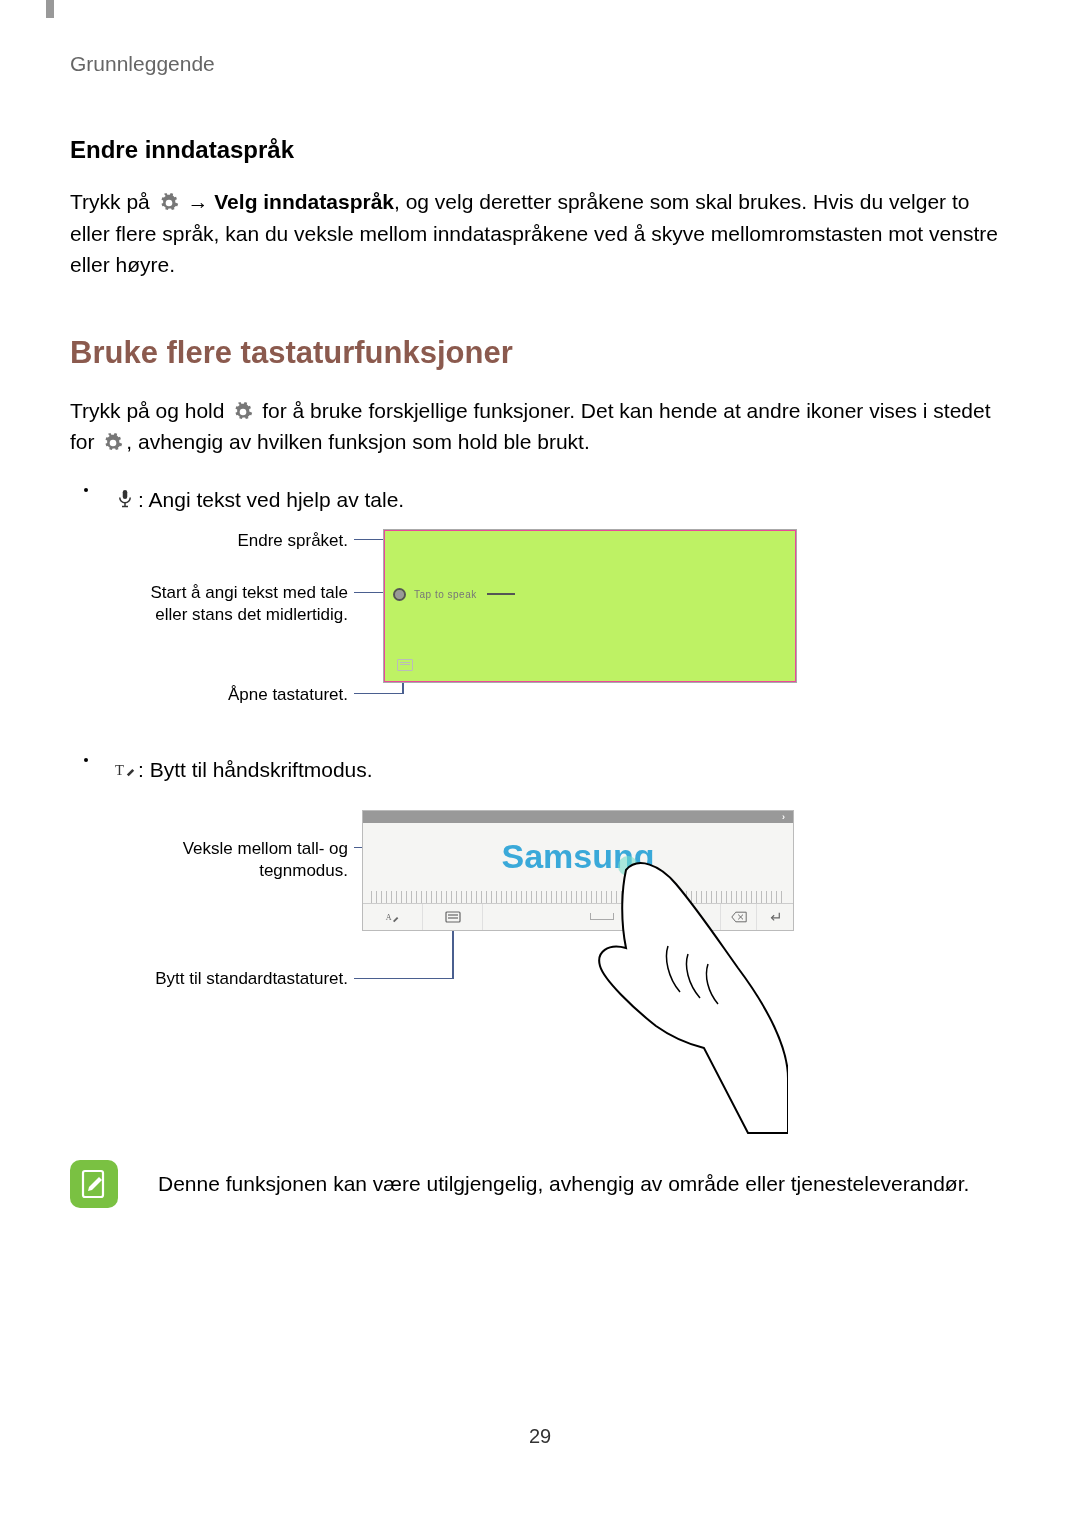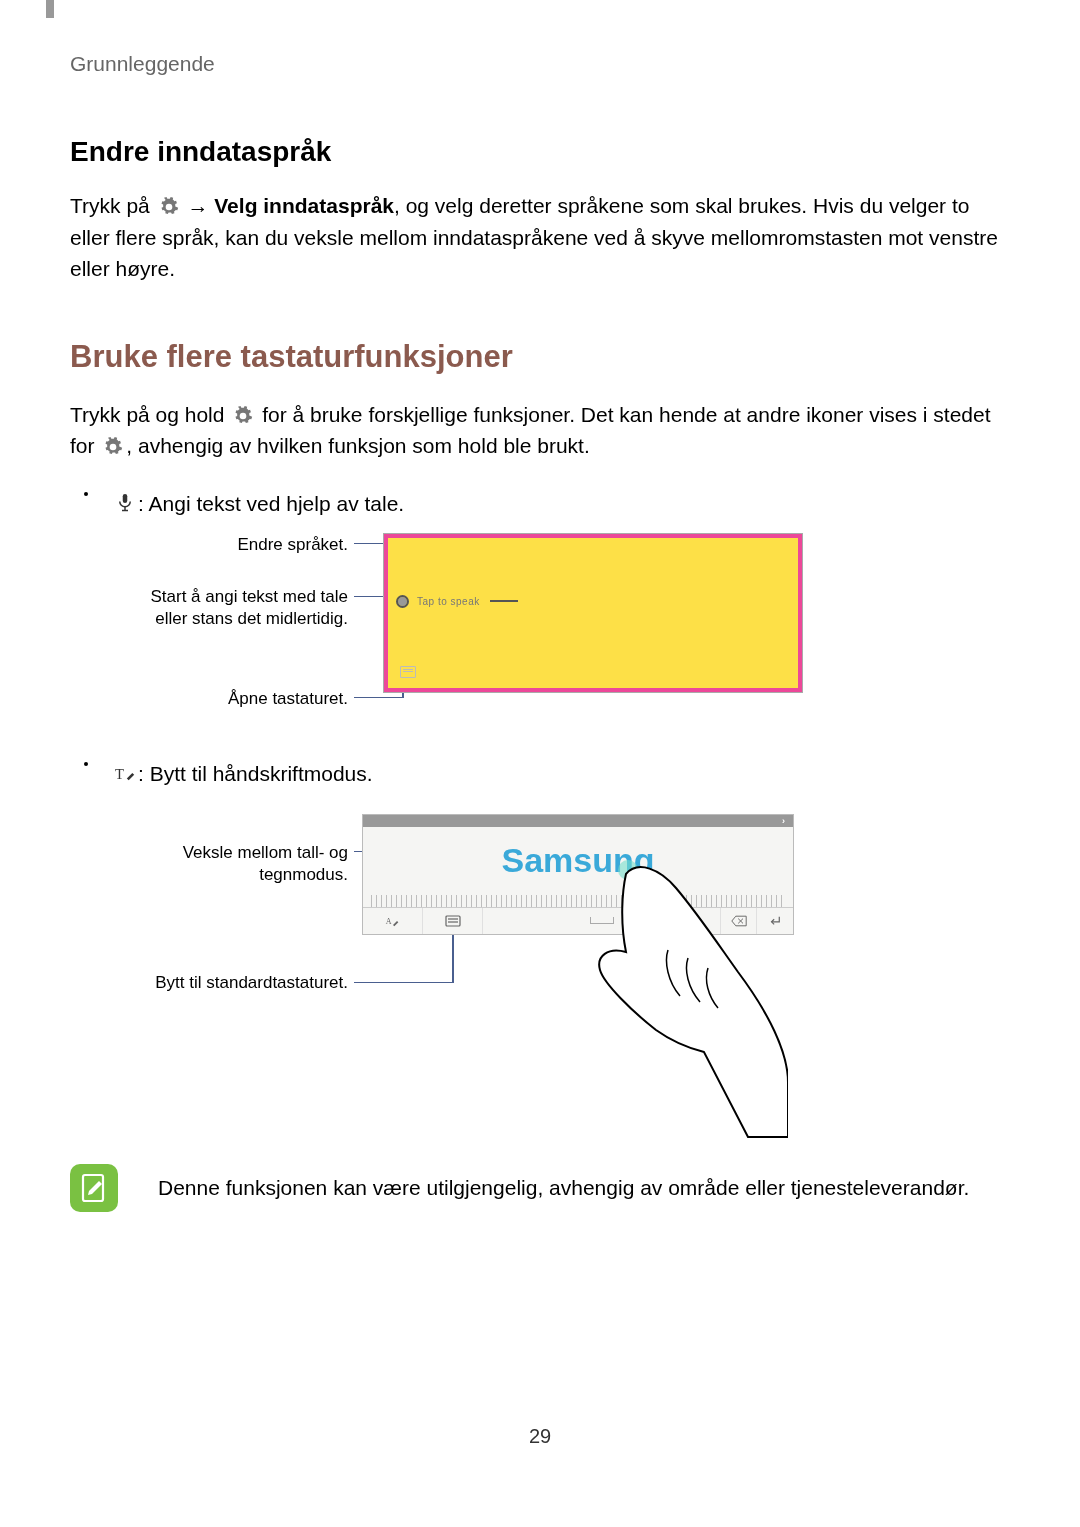--- a/index.html
+++ b/index.html
@@ -24,21 +24,21 @@
     height: 26px;
     background: #999;
   }
   .breadcrumb {
     color: #666;
     font-size: 21px;
     margin: 0 0 60px 0;
   }
   .h3 {
     font-weight: bold;
-    font-size: 28px;
+    font-size: 24px;
     margin: 0 0 22px 0;
   }
   .body-text {
     font-size: 21px;
     line-height: 1.5;
     margin: 0 0 30px 0;
   }
   .h2 {
     color: #8B5A4E;
     font-size: 31px;
@@ -110,22 +110,22 @@
     height: 6px;
     border-radius: 50%;
     background: #4a5f8f;
   }
   .d1-panel {
     position: absolute;
     left: 236px;
     top: 0;
     width: 410px;
     height: 150px;
-    background: #fde047;
-    border: 4px solid #ec4899;
+    background: #bef264;
+    border: 1px solid #ec4899;
     box-shadow: 0 0 0 1px #aaa;
   }
   .d1-speakbar {
     position: absolute;
     top: 58px;
     left: 10px;
     right: 10px;
     display: flex;
     align-items: center;
     gap: 10px;

